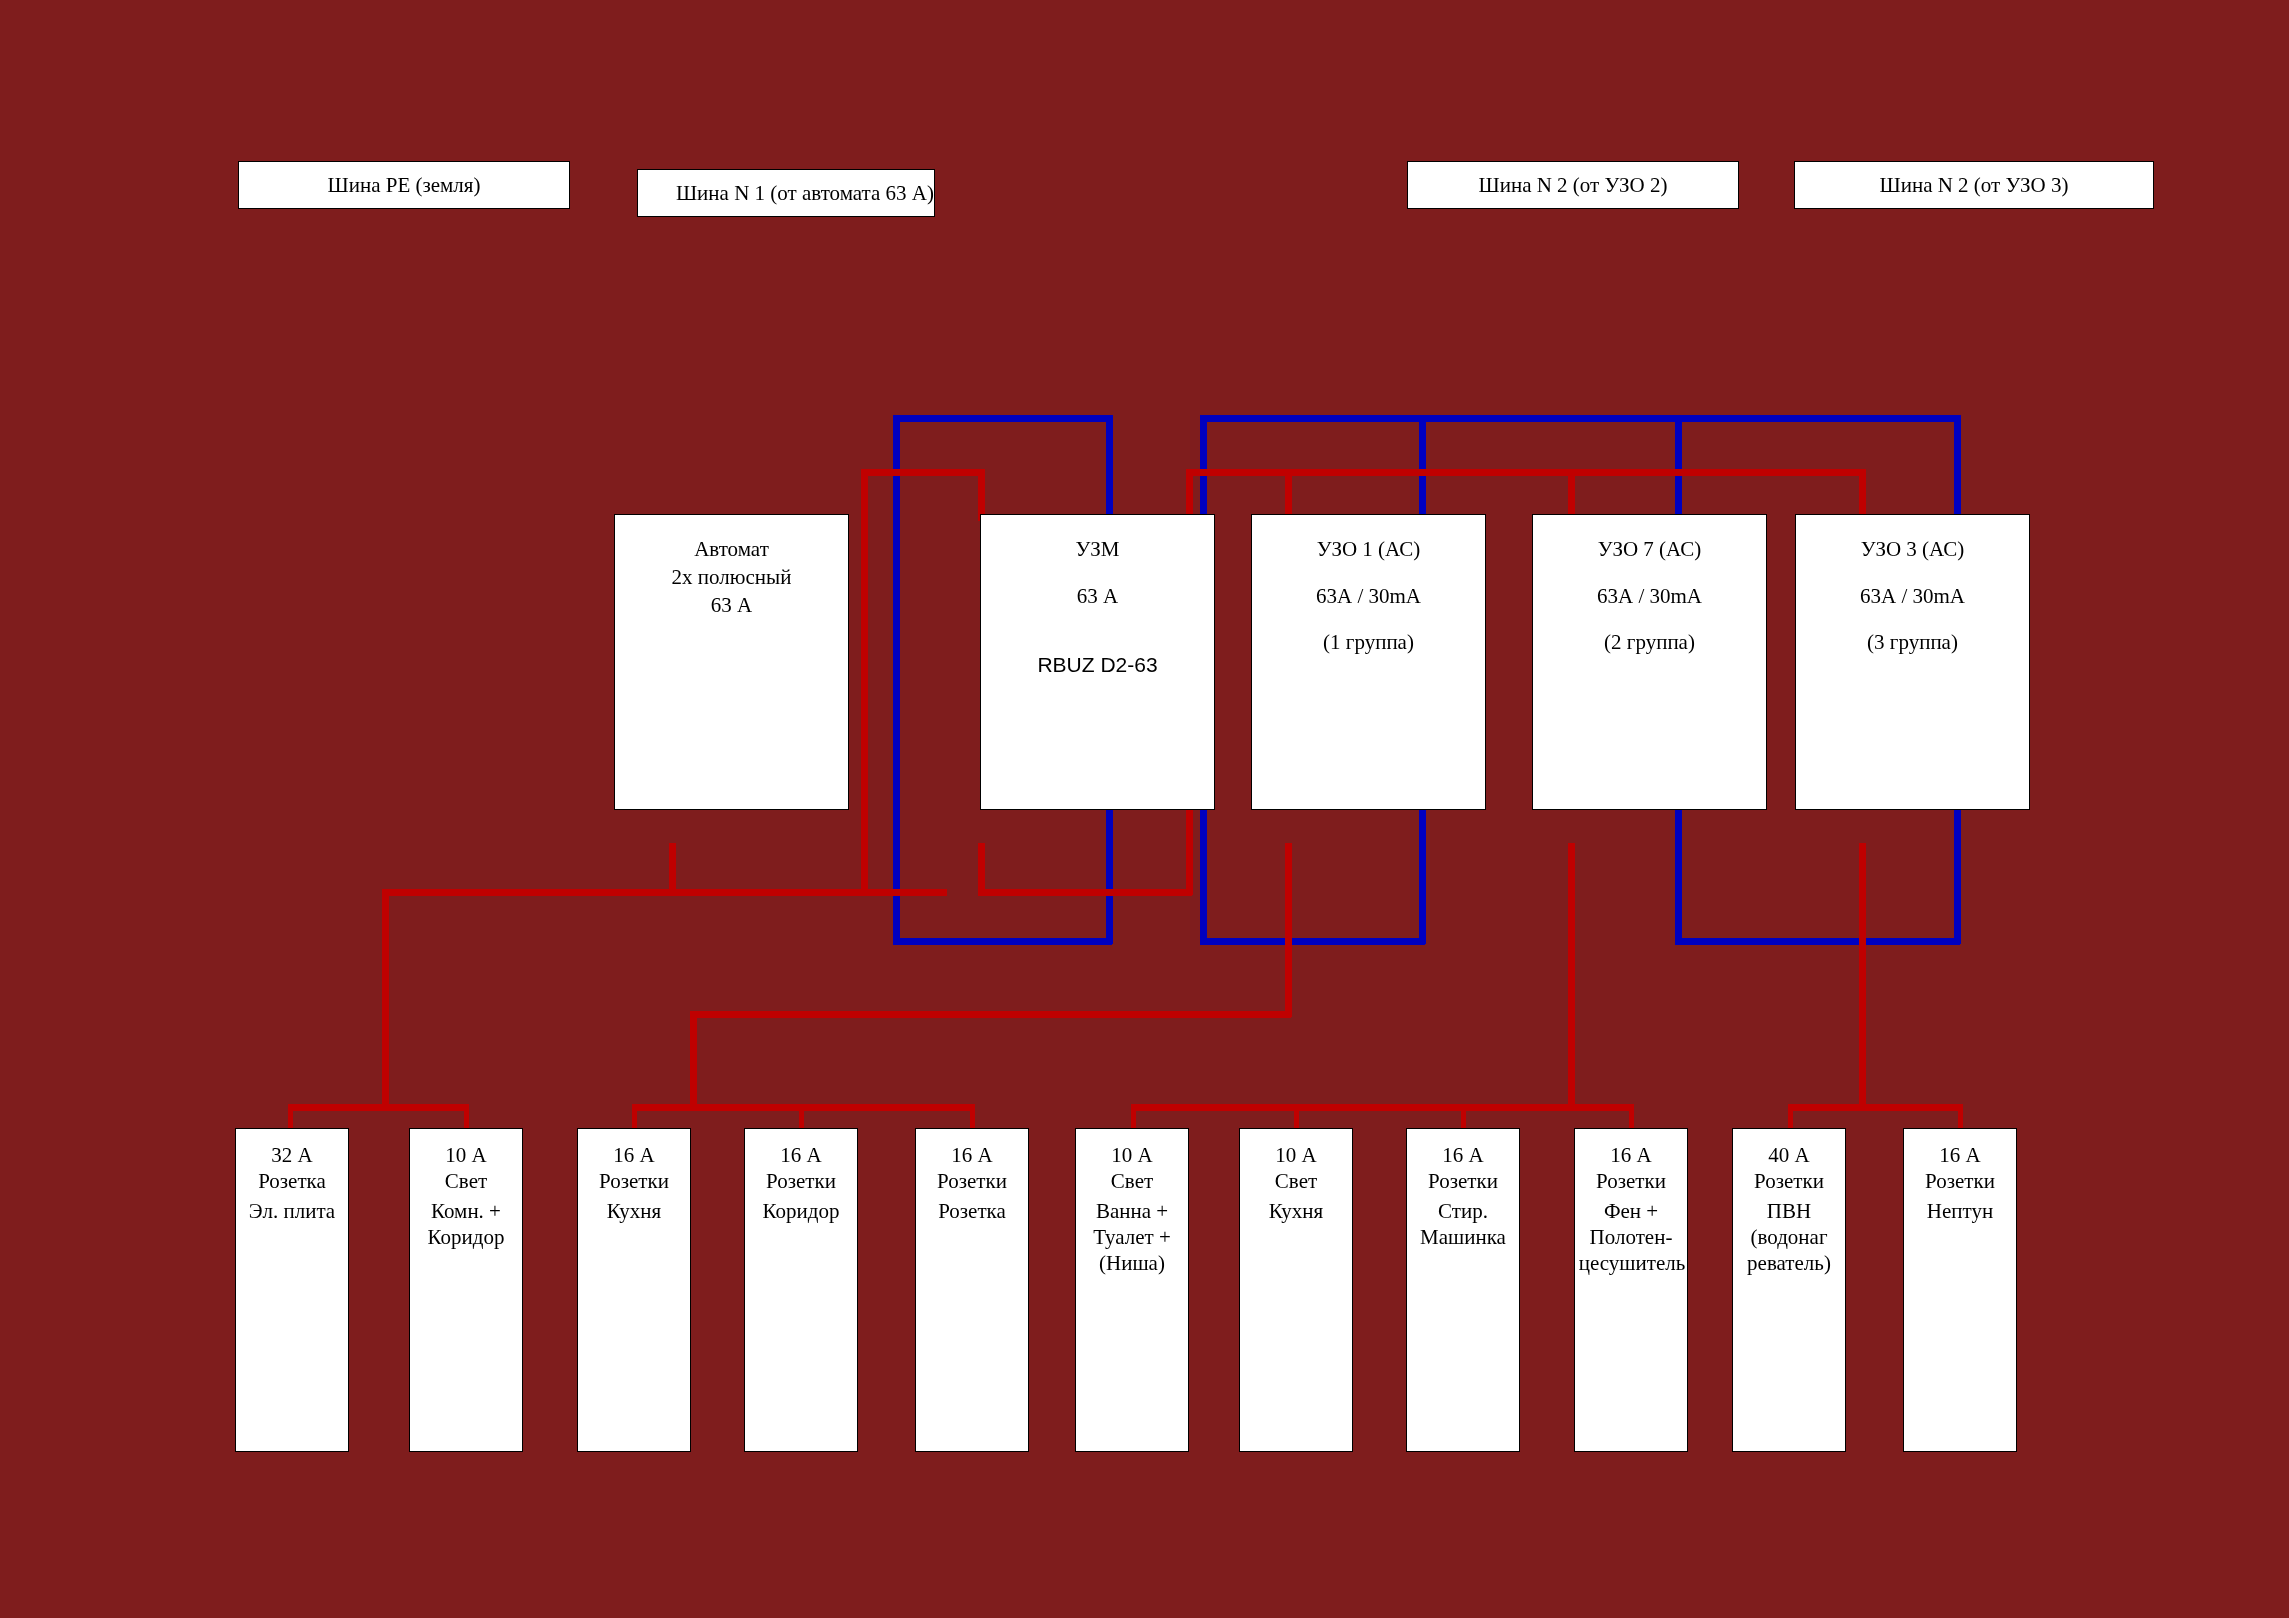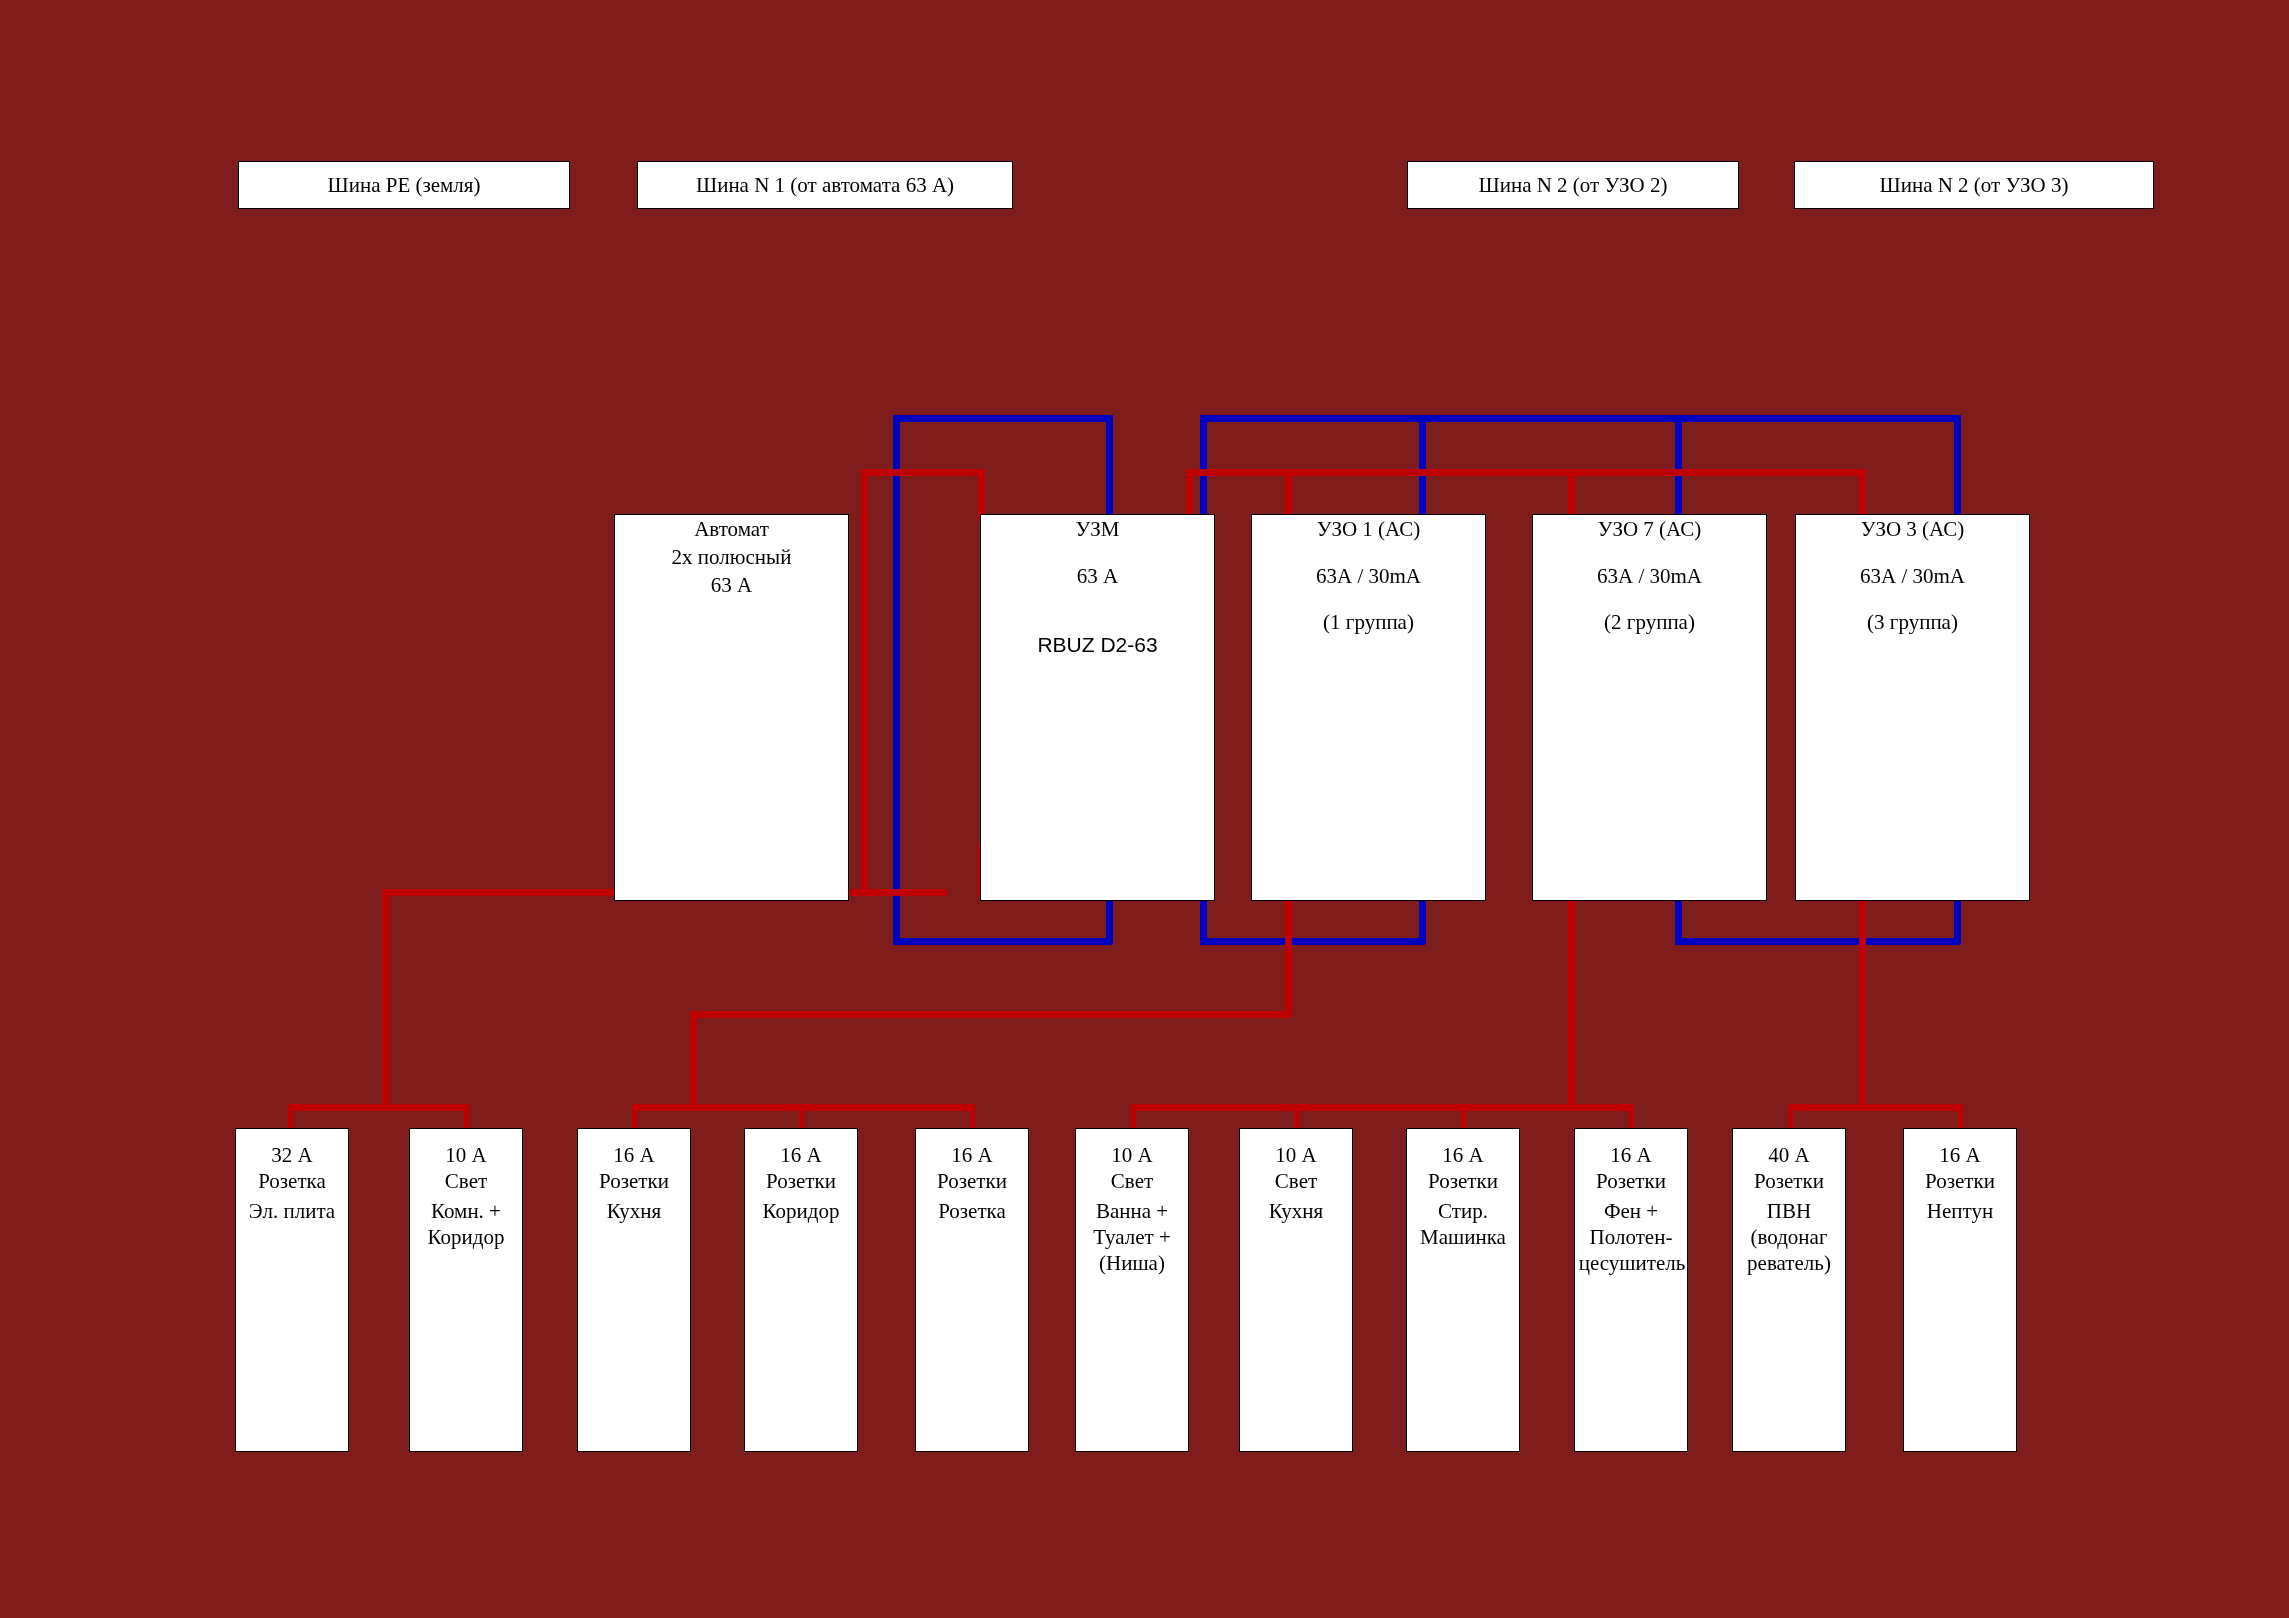--- a/index.html
+++ b/index.html
@@ -29,21 +29,22 @@
     display: flex;
     align-items: center;
     justify-content: center;
     font-size: 21px;
     color: #000000;
     white-space: nowrap;
   }
   
   .device-box {
     top: 514px;
-    height: 387px;
+    height: 296px;
+    padding-top: 20px;
     text-align: center;
   }
   .device-line {
     font-size: 21px;
     line-height: 28px;
     color: #000000;
   }
   .device-line.gap {
     margin-top: 18.5px;
   }
@@ -135,21 +136,21 @@
   <div class="wire wire-red" style="left:1461px; top:1104px; width:4.6px; height:28px;"></div>
   <div class="wire wire-red" style="left:1629px; top:1104px; width:4.6px; height:28px;"></div>
 
   <div class="wire wire-red" style="left:1788px; top:1104px; width:175px; height:6.5px;"></div>
   <div class="wire wire-red" style="left:1788px; top:1104px; width:4.6px; height:28px;"></div>
   <div class="wire wire-red" style="left:1958px; top:1104px; width:4.6px; height:28px;"></div>
 
   <div class="box bus-box" style="left:238px; top:161px; width:332px;">
     <span>Шина PE (земля)</span>
   </div>
-  <div class="box bus-box" style="left:637px; top:161px; width:376px;">
+  <div class="box bus-box" style="left:637px; top:169px; width:298px;justify-content:flex-end;">
     <span>Шина N 1 (от автомата 63 А)</span>
   </div>
   <div class="box bus-box" style="left:1407px; top:161px; width:332px;">
     <span>Шина N 2 (от УЗО 2)</span>
   </div>
   <div class="box bus-box" style="left:1794px; top:161px; width:360px;">
     <span>Шина N 2 (от УЗО 3)</span>
   </div>
 
   <div class="box device-box" style="left:614px; width:235px;">

